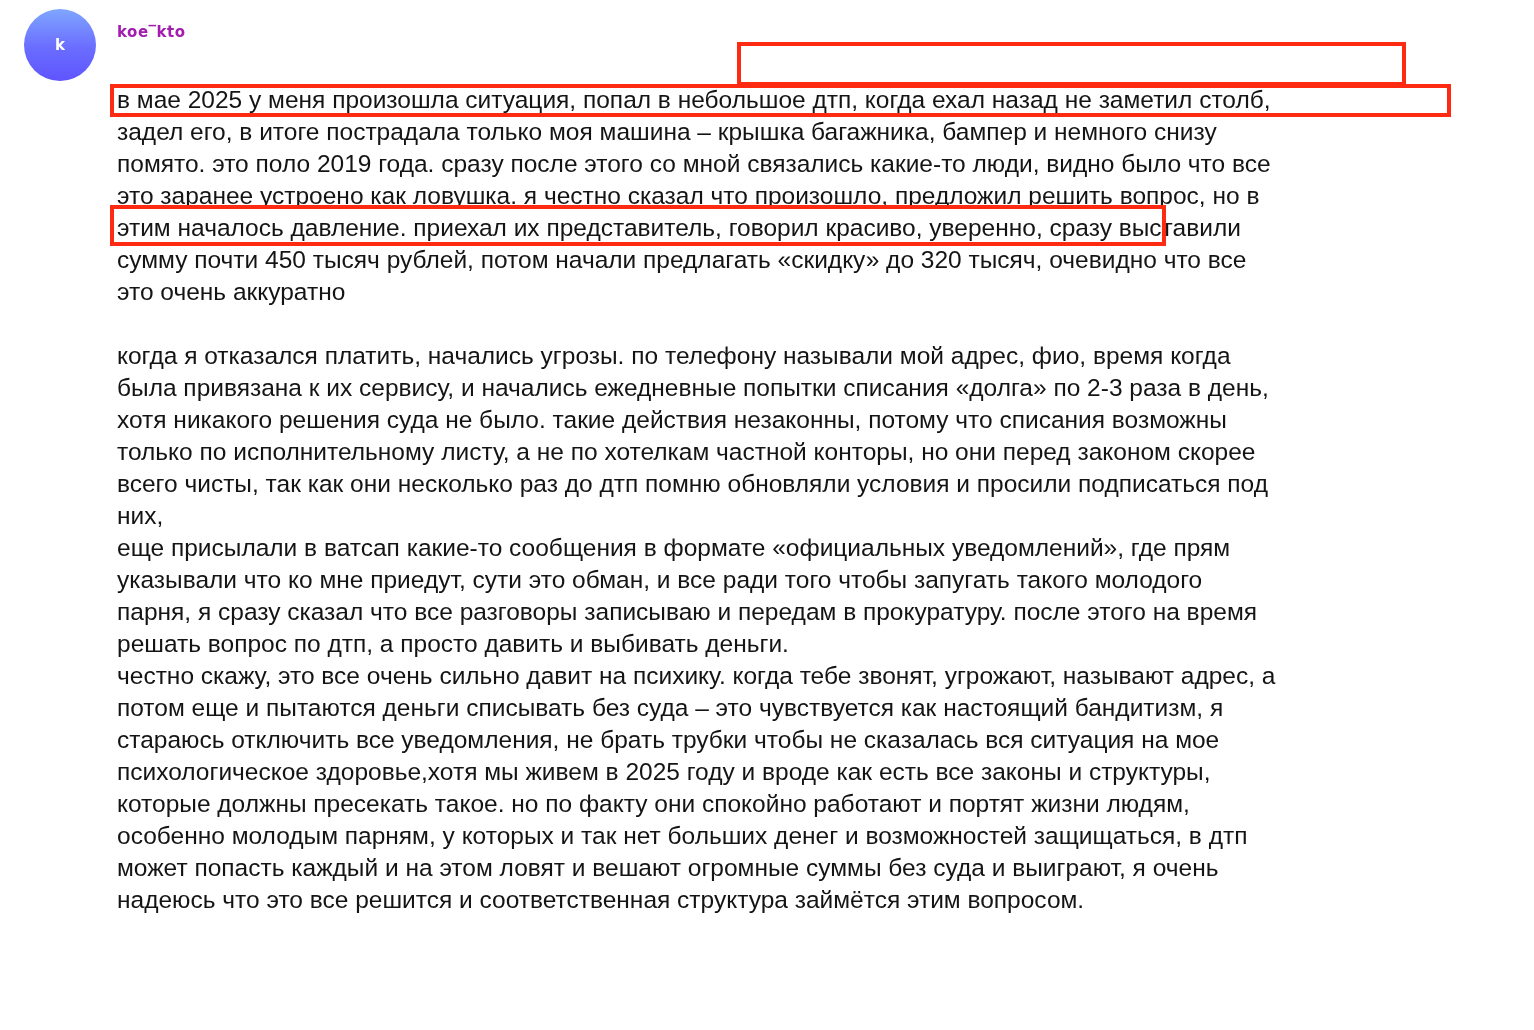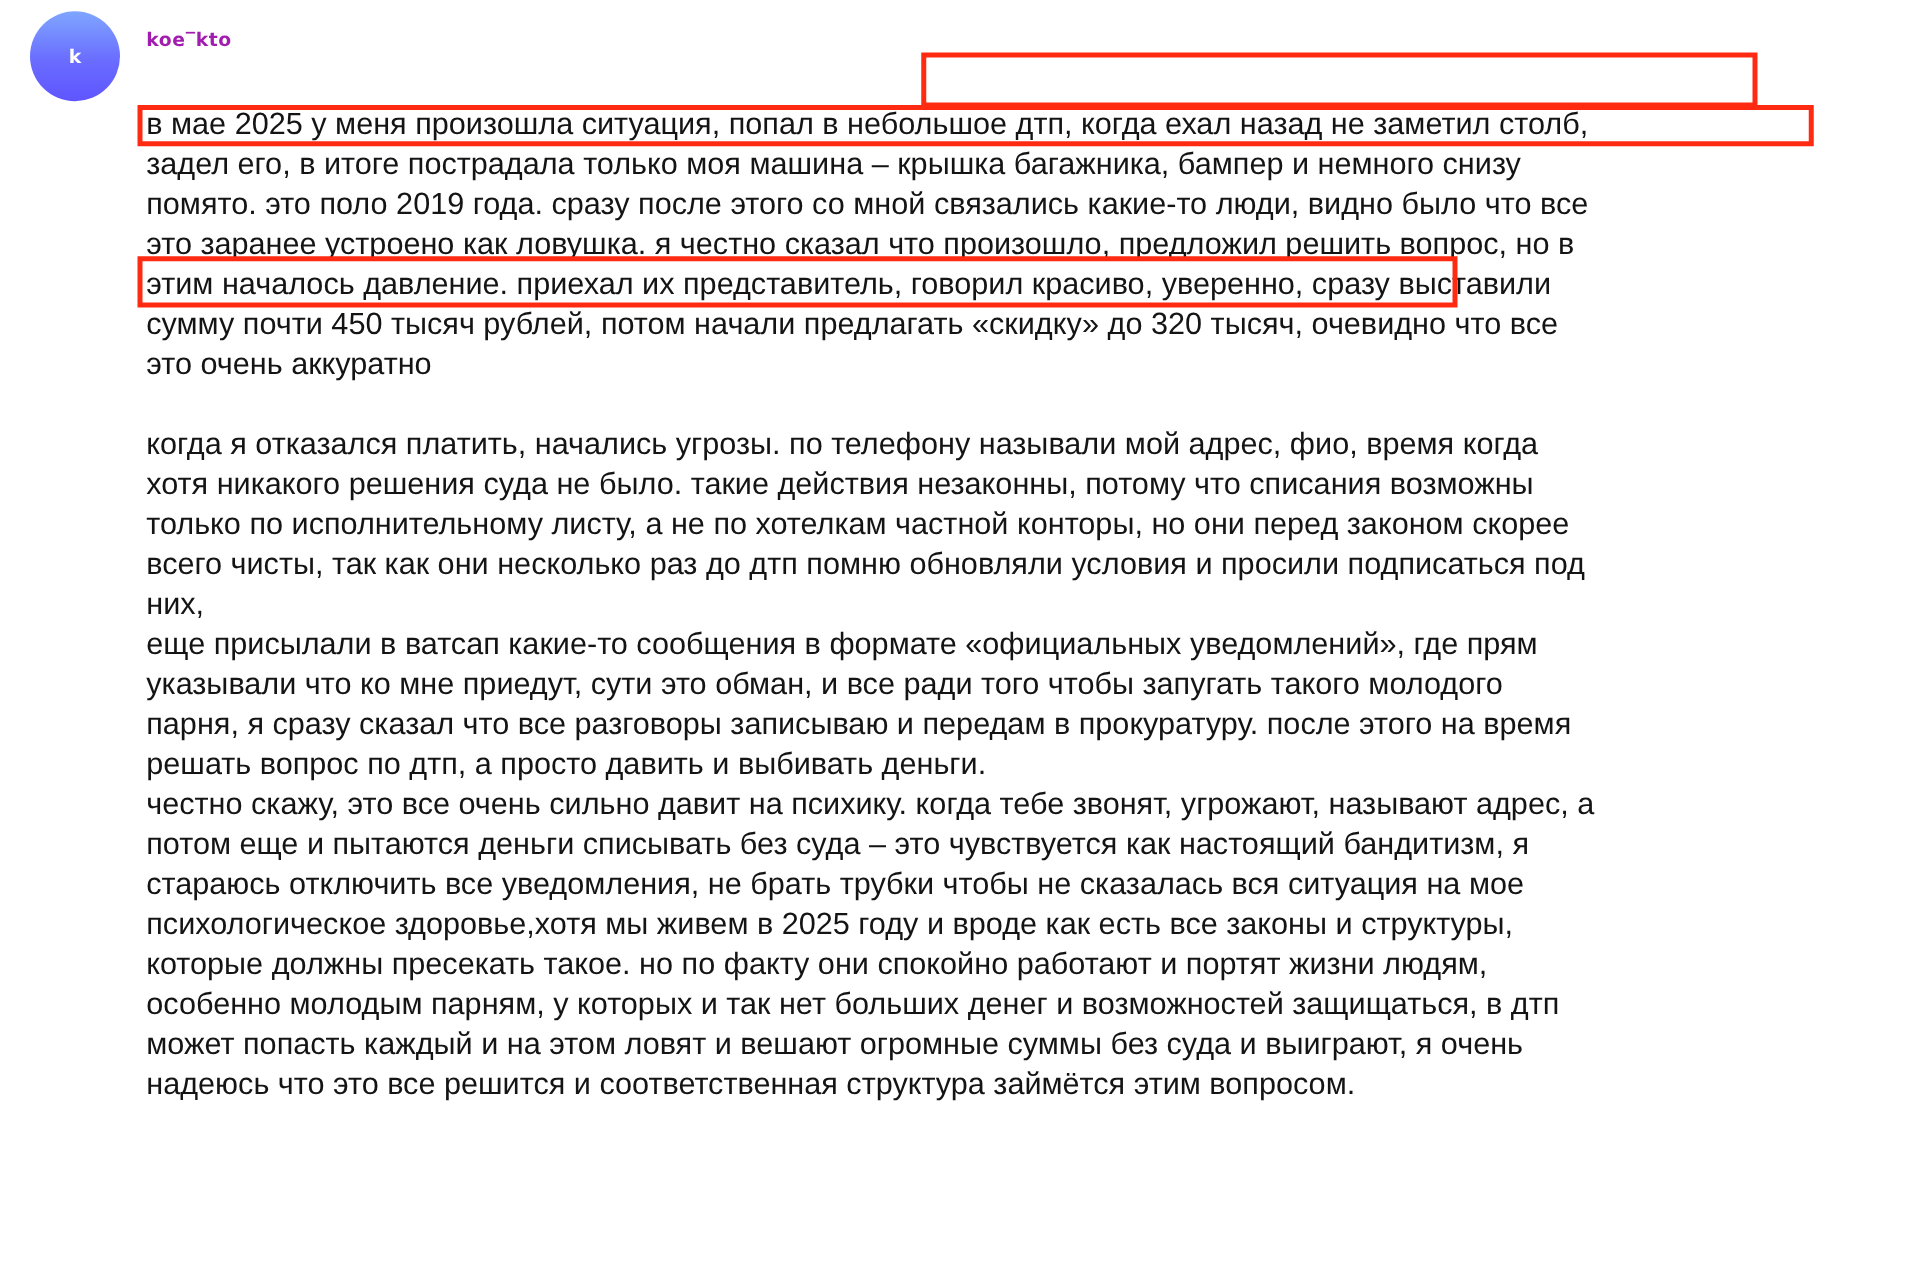--- a/index.html
+++ b/index.html
@@ -80,20 +80,21 @@
     <div class="line">задел его, в итоге пострадала только моя машина – крышка багажника, бампер и немного снизу</div>
     <div class="line">помято. это поло 2019 года. сразу после этого со мной связались какие-то люди, видно было что все</div>
     <div class="line">это заранее устроено как ловушка. я честно сказал что произошло, предложил решить вопрос, но в</div>
     <div class="line">этим началось давление. приехал их представитель, говорил красиво, уверенно, сразу выставили</div>
     <div class="line">сумму почти 450 тысяч рублей, потом начали предлагать «скидку» до 320 тысяч, очевидно что все</div>
     <div class="line">это очень аккуратно</div>
   </div>
   <div class="blank"></div>
   <div>
     <div class="line">когда я отказался платить, начались угрозы. по телефону называли мой адрес, фио, время когда</div>
+    <div class="line">была привязана к их сервису, и начались ежедневные попытки списания «долга» по 2-3 раза в день,</div>
     <div class="line">хотя никакого решения суда не было. такие действия незаконны, потому что списания возможны</div>
     <div class="line">только по исполнительному листу, а не по хотелкам частной конторы, но они перед законом скорее</div>
     <div class="line">всего чисты, так как они несколько раз до дтп помню обновляли условия и просили подписаться под</div>
     <div class="line">них,</div>
     <div class="line">еще присылали в ватсап какие-то сообщения в формате «официальных уведомлений», где прям</div>
     <div class="line">указывали что ко мне приедут, сути это обман, и все ради того чтобы запугать такого молодого</div>
     <div class="line">парня, я сразу сказал что все разговоры записываю и передам в прокуратуру. после этого на время</div>
     <div class="line">решать вопрос по дтп, а просто давить и выбивать деньги.</div>
     <div class="line">честно скажу, это все очень сильно давит на психику. когда тебе звонят, угрожают, называют адрес, а</div>
     <div class="line">потом еще и пытаются деньги списывать без суда – это чувствуется как настоящий бандитизм, я</div>

